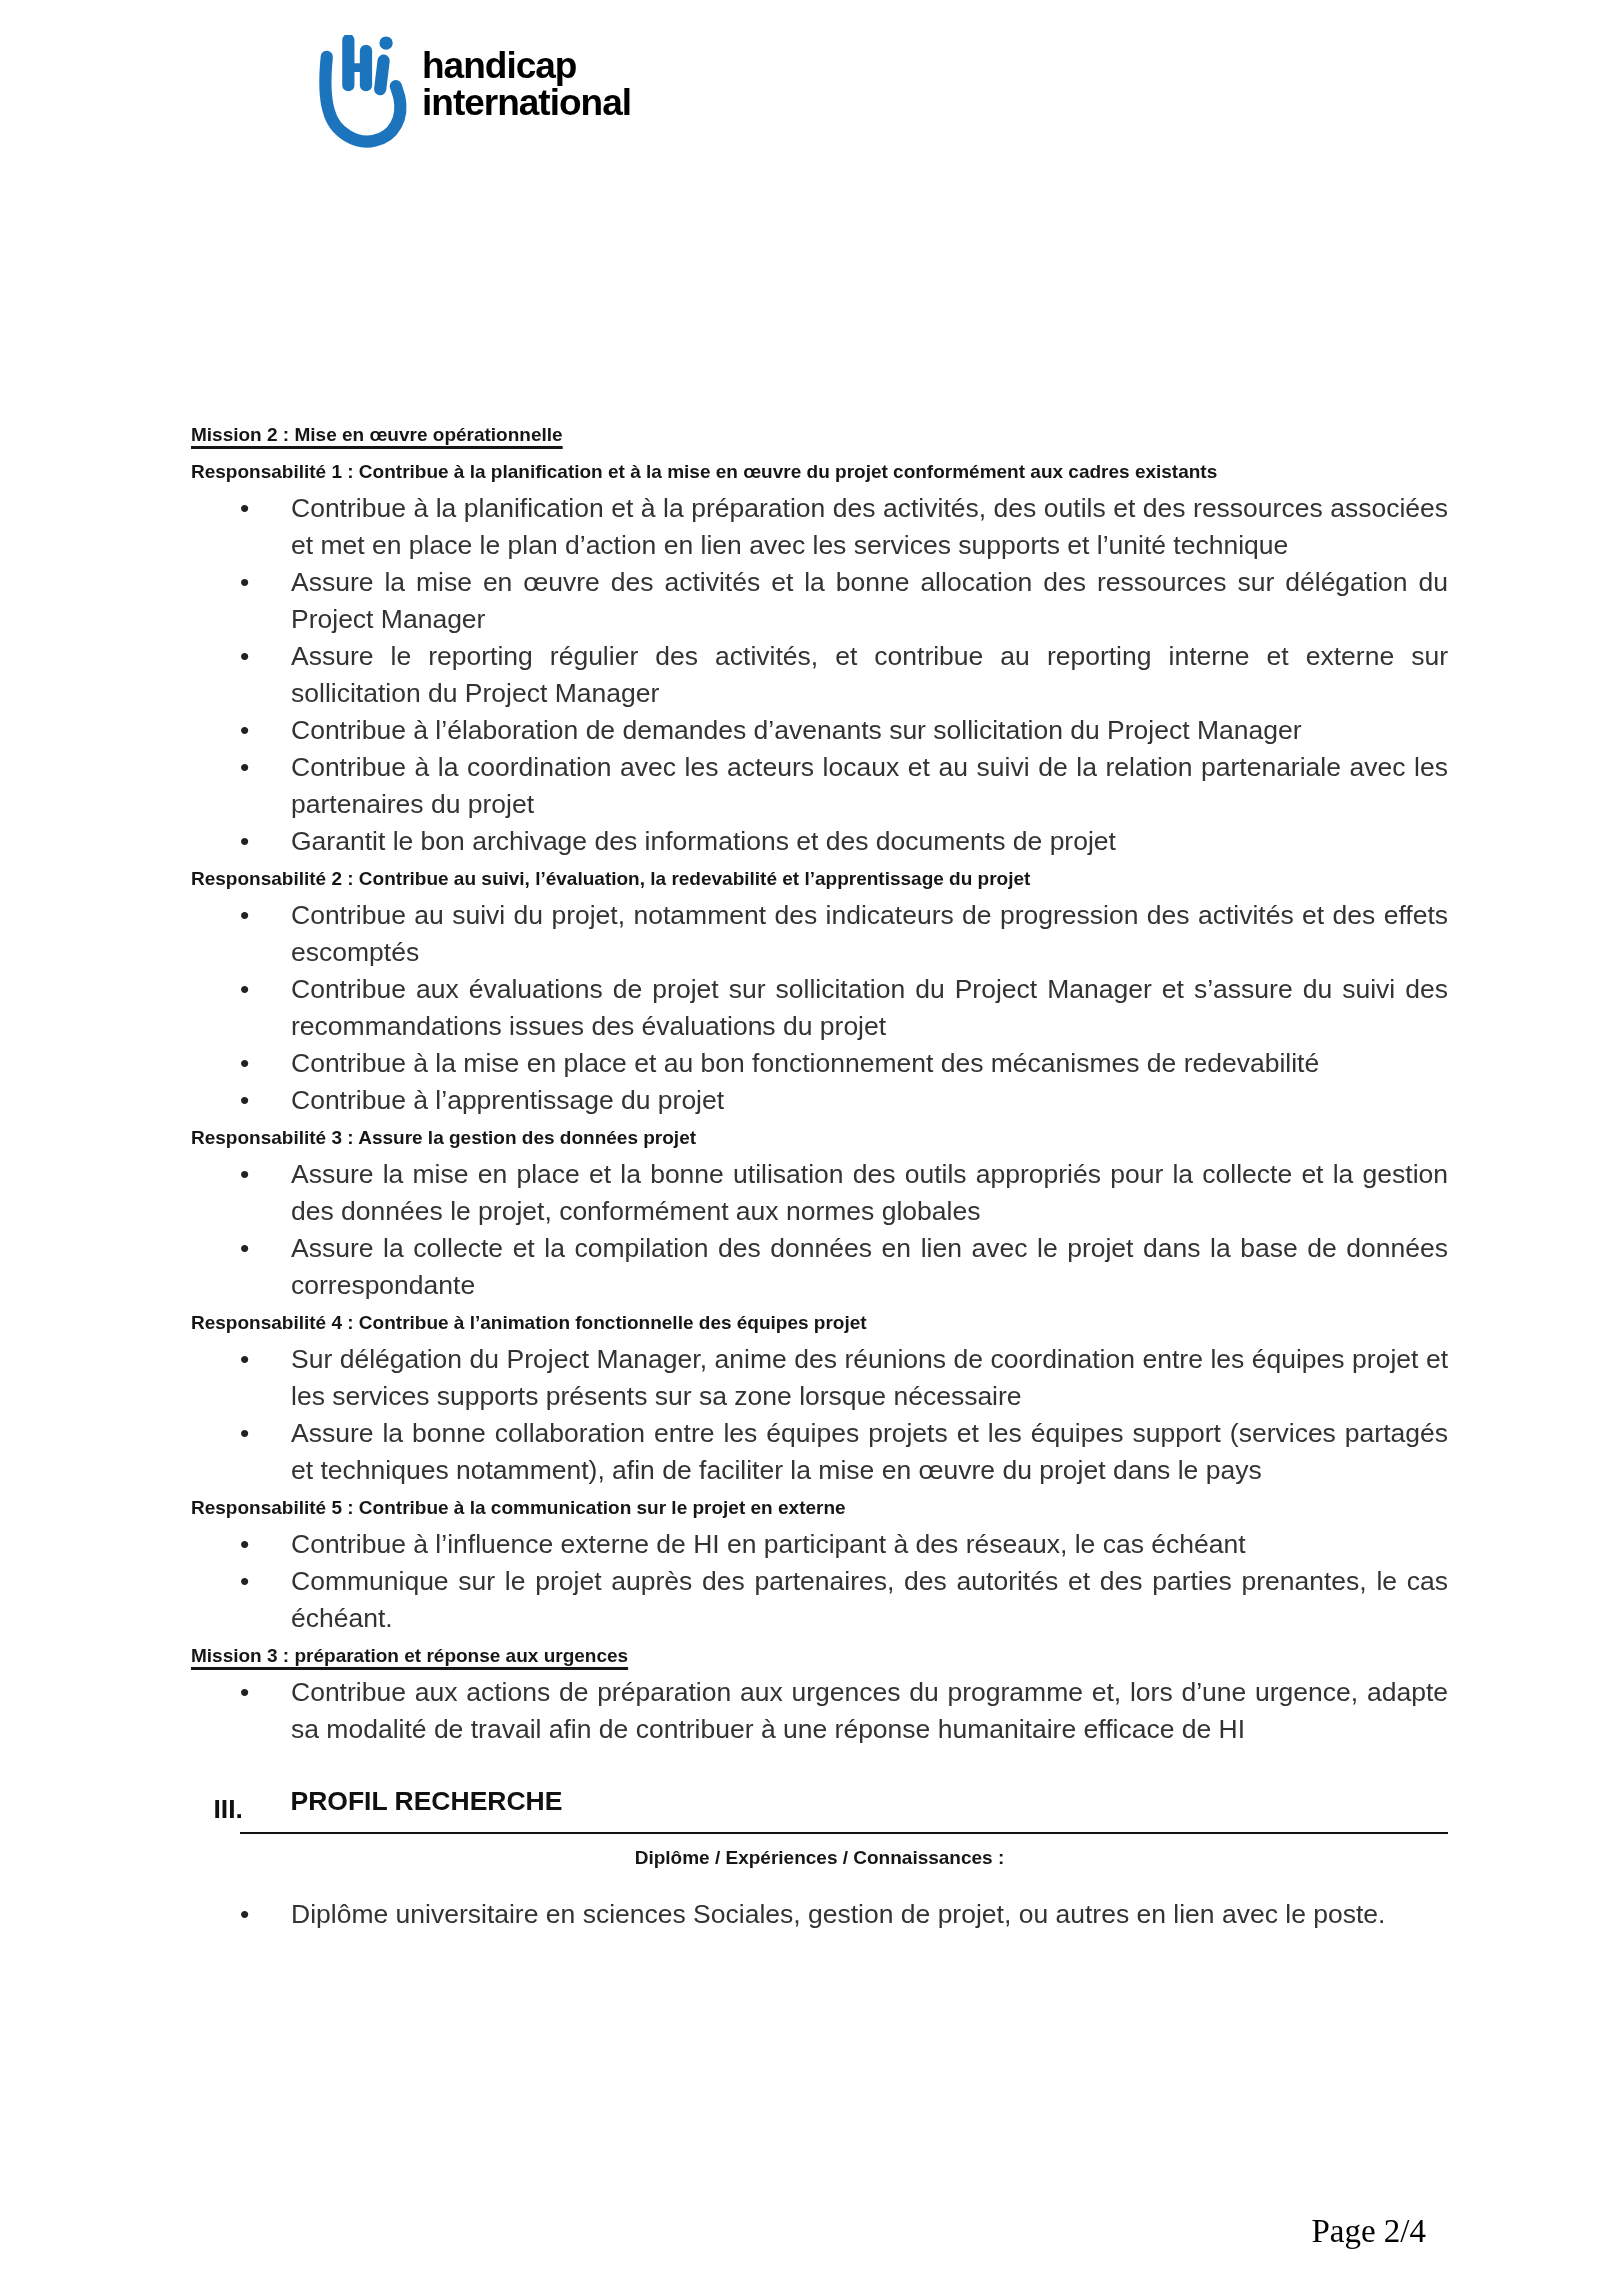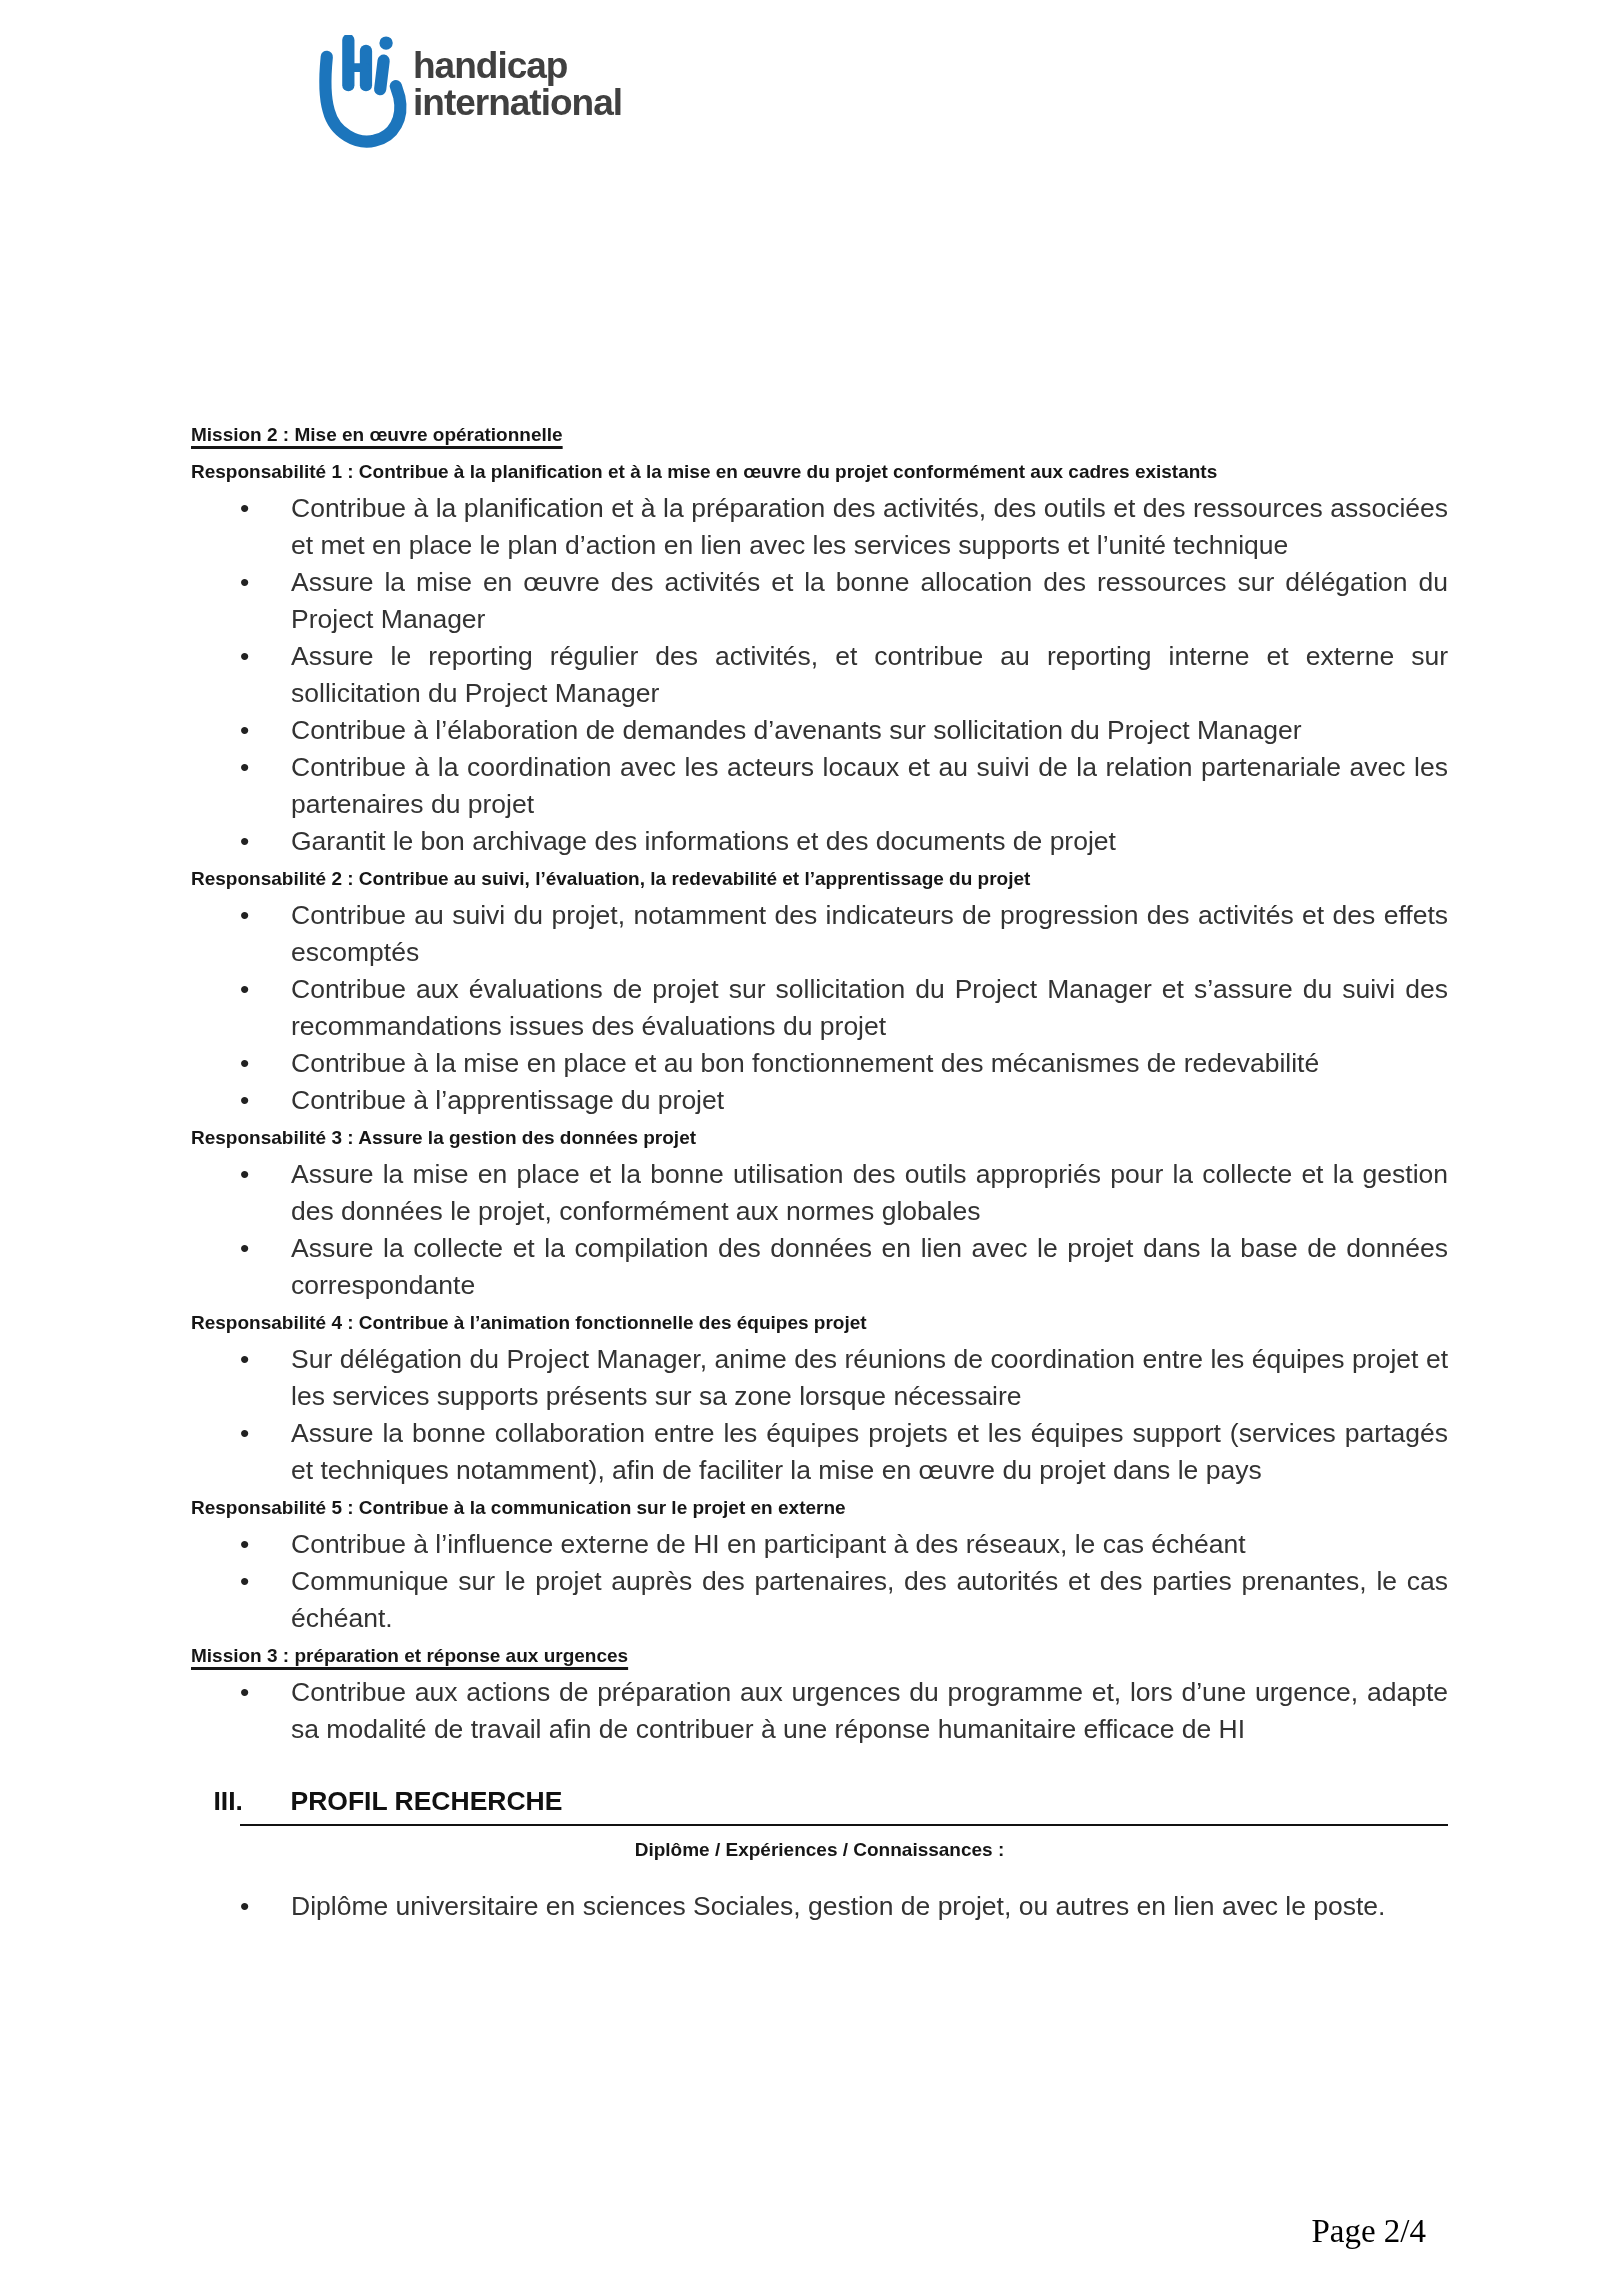--- a/index.html
+++ b/index.html
@@ -9,22 +9,22 @@
     background:#ffffff;
     font-family:"Liberation Sans",sans-serif;
     color:#333333;
     overflow:hidden;
     margin:0 auto;
   }
   
   .logo{position:absolute;left:316px;top:29px;width:333px;height:132px;}
   .logo svg{position:absolute;left:0;top:5.9px;}
   .wordmark{
-    position:absolute;left:97px;top:17.6px;
-    color:#404040;font-weight:bold;font-size:37px;line-height:37px;
+    position:absolute;left:106px;top:17.6px;
+    color:#000000;font-weight:bold;font-size:37px;line-height:37px;
     letter-spacing:-1px;
   }
   
   .content{
     position:absolute;left:191px;top:416px;width:1257px;
     font-size:26.5px;line-height:37px;
   }
   .content h2,.content h3{
     font-size:19px;line-height:37px;margin:0;color:#161616;font-weight:bold;
   }
@@ -37,21 +37,21 @@
   .sec{margin-top:35px;}
   ul{margin:0;padding:0 0 0 100px;list-style:none;}
   li{position:relative;text-align:justify;}
   li::before{
     content:"\2022";
     position:absolute;left:-51px;top:0;
     color:#222;font-size:26.5px;
   }
   
   .profil-row{margin-top:35px;padding-left:22.5px;display:flex;color:#111;font-weight:bold;}
-  .profil-row .num{width:77px;flex:0 0 auto;}
+  .profil-row .num{width:77px;flex:0 0 auto;margin-top:8px;}
   .rule{
     margin-left:49px;margin-top:3.9px;margin-bottom:4.9px;
     border:0;border-top:2.9px solid #111;height:0;width:1208px;
   }
   .dip-heading{margin-top:2px;text-align:center;}
   .dip-list{margin-top:20px;}
   
   .page-footer{
     position:absolute;top:2213px;right:195px;
     font-family:"Liberation Serif",serif;

